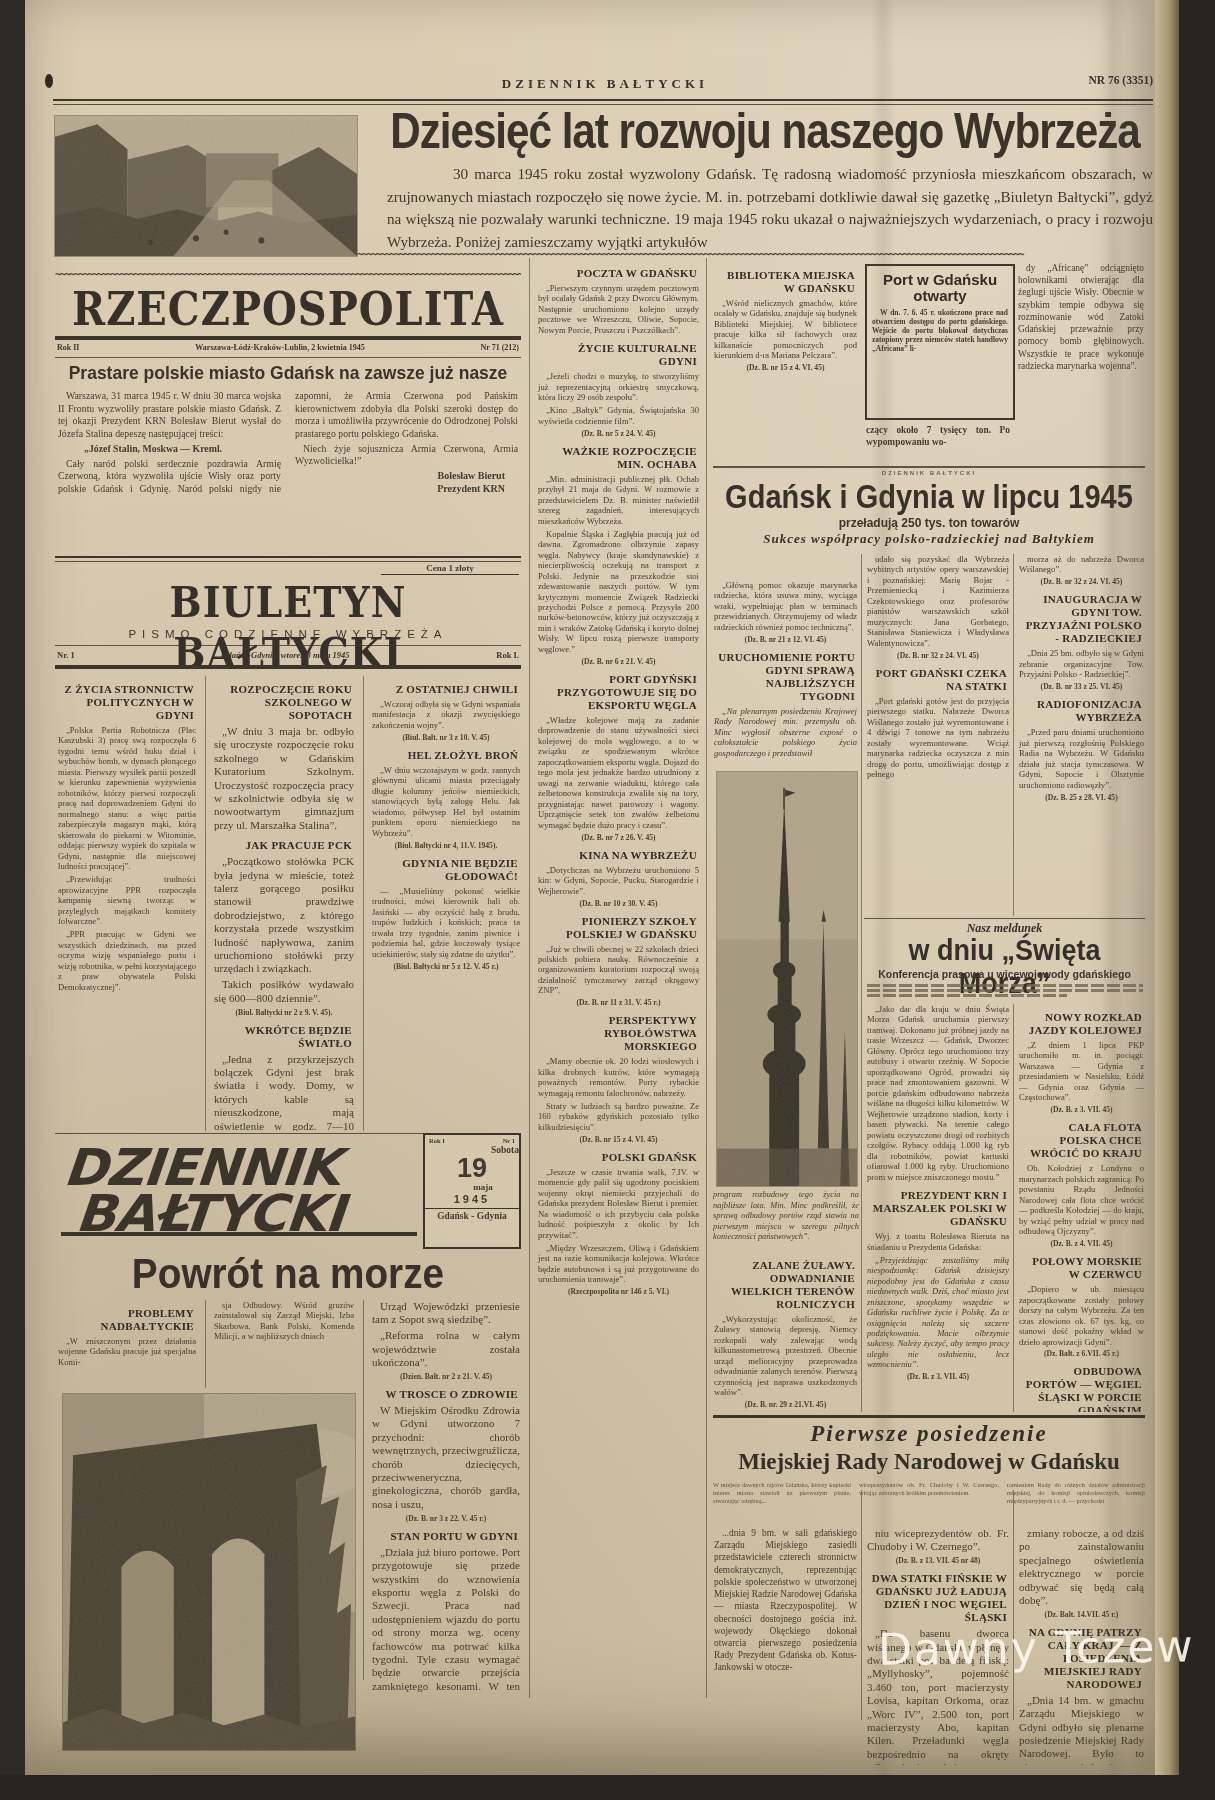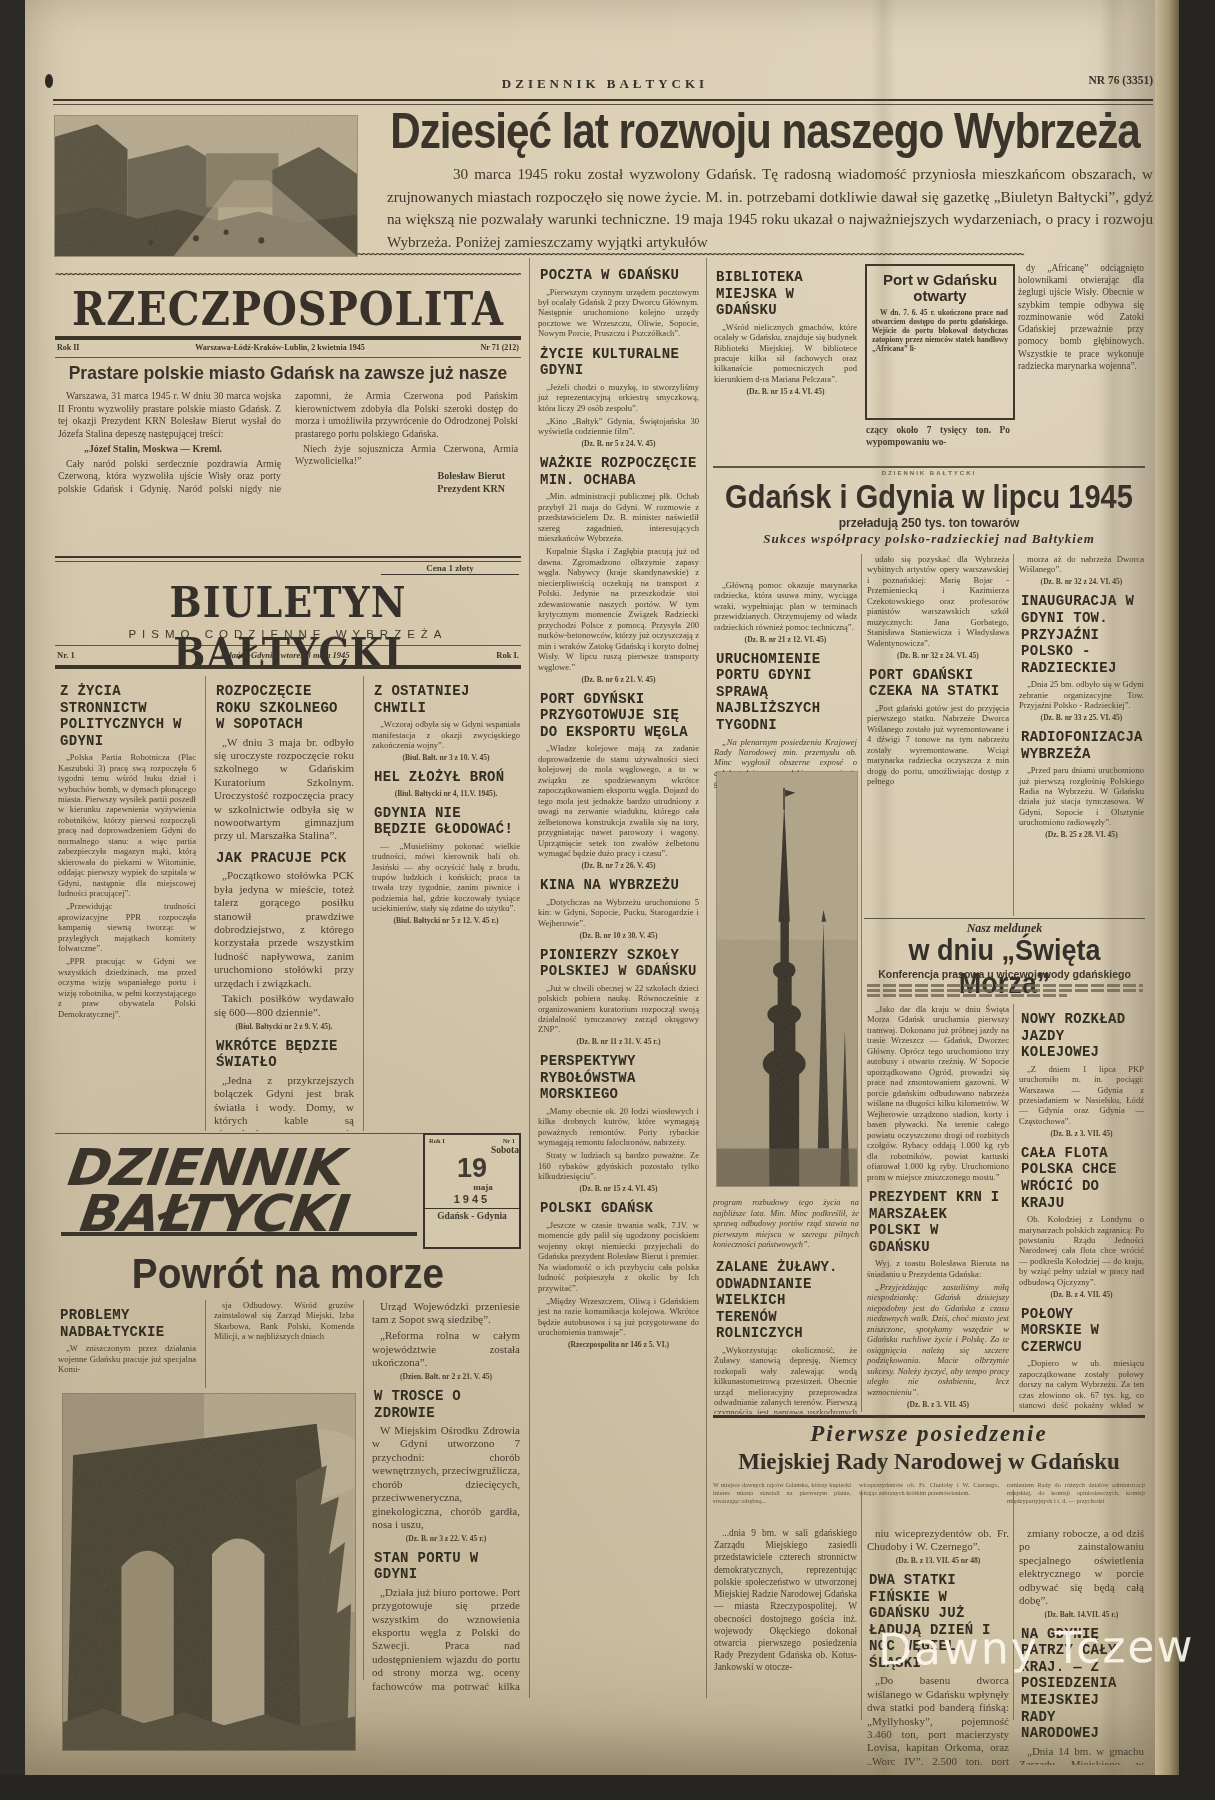--- a/index.html
+++ b/index.html
@@ -18,22 +18,22 @@
     background:linear-gradient(90deg,#c7b999,#a2946f 60%,#6b5f45);}
   .edge-dark{position:absolute;left:1179px;top:0;width:36px;height:1800px;background:#262522;}
   .band-bottom{position:absolute;left:0;top:1775px;width:1215px;height:25px;background:#262522;}
   .blob{position:absolute;background:#2e2a22;border-radius:50%;}
 
   
   .p{font-size:8.6px;line-height:1.22;text-align:justify;margin:0 1px 2.5px;text-indent:8px;color:#433d2f;}
   .p.it{font-style:italic;}
   .sz-sm .p{font-size:11px;}
   .sz-lg .p{font-size:9.4px;line-height:1.3;}
-  .art-head{font-weight:700;font-size:14px;line-height:1.18;text-align:left;
-    margin:7px 3px 3px;letter-spacing:.3px;color:#322d22;font-family:Liberation Mono, monospace;}
+  .art-head{font-weight:700;font-size:11px;line-height:1.18;text-align:right;
+    margin:7px 3px 3px;letter-spacing:.3px;color:#322d22;font-family:Liberation Serif, serif;}
   .src{font-size:7.6px;font-weight:700;text-align:center;margin:2px 0 4px;color:#4a4331;}
   .col{position:absolute;overflow:hidden;}
   .vrule{position:absolute;width:1px;background:rgba(62,55,39,.55);}
   .hrule{position:absolute;height:1px;background:rgba(62,55,39,.8);}
   .hrule.thick{height:4px;background:#3c362a;}
   .rule2{position:absolute;height:3px;border-top:2px solid #3e382c;border-bottom:1px solid #574f3c;}
   .wavy{position:absolute;overflow:hidden;height:9px;line-height:9px;white-space:nowrap;
     font:700 11px "DejaVu Sans Mono",monospace;letter-spacing:-2px;color:#4a4334;}
   .wavy::before{content:"~~~~~~~~~~~~~~~~~~~~~~~~~~~~~~~~~~~~~~~~~~~~~~~~~~~~~~~~~~~~~~~~~~~~~~~~~~~~~~~~~~~~~~~~~~~~~~~~~~~~~~~~~~~~~~~~~~~~~~~~~~~~~~~~~~~~~~~~~~~~~~~~";}
   .wavy-v{position:absolute;width:10px;overflow:hidden;color:#4a4334;
@@ -95,21 +95,21 @@
   
   .gg-logo{position:absolute;top:470px;left:688px;width:432px;text-align:center;
     font:700 6px "Liberation Sans",sans-serif;letter-spacing:2px;color:#56503c;opacity:.85;}
   .gg-title{position:absolute;top:479px;left:688px;width:432px;text-align:center;
     font:700 29px "Liberation Sans",sans-serif;color:#38322a;transform:scaleY(1.12);transform-origin:center top;}
   .gg-sub1{position:absolute;top:516px;left:688px;width:432px;text-align:center;
     font:700 12px "Liberation Sans",sans-serif;color:#3b352b;}
   .gg-sub2{position:absolute;top:531px;left:688px;width:432px;text-align:center;
     font:700 13px "Liberation Serif",serif;font-style:italic;letter-spacing:1px;color:#37312a;}
   .gg-caption{position:absolute;left:688px;top:1190px;width:146px;overflow:hidden;
-    font-style:italic;font-size:8.4px;line-height:1.25;text-align:justify;color:#45402f;margin-top:8px;}
+    font-style:italic;font-size:8.4px;line-height:1.25;text-align:justify;color:#45402f;}
 
   
   .sm-over{position:absolute;top:921px;left:839px;width:281px;text-align:center;
     font:700 12px "Liberation Serif",serif;font-style:italic;color:#35302a;}
   .sm-title{position:absolute;top:934px;left:839px;width:281px;text-align:center;
     font:700 27px "Liberation Sans",sans-serif;color:#35302a;transform:scaleY(1.08);transform-origin:center top;}
   .sm-sub{position:absolute;top:968px;left:839px;width:281px;text-align:center;
     font:700 10.5px "Liberation Sans",sans-serif;color:#3b352b;}
   .smudge{position:absolute;height:3px;background:repeating-linear-gradient(90deg,#6f6751 0 13px,transparent 13px 16px);opacity:.8;}
 
@@ -212,20 +212,21 @@
       <div class="art-head">WKRÓTCE BĘDZIE ŚWIATŁO</div>
       <p class="p">„Jedna z przykrzejszych bolączek Gdyni jest brak światła i wody. Domy, w których kable są nieuszkodzone, mają oświetlenie w godz. 7—10 wieczór. Sytuacja poprawi się za kilka tygodni, kiedy Gdynia czerpać będzie energię elektryczną z elektrowni wodnych w Gdańsku. Wodę otrzyma miasto wcześniej. Już w najbliższych dniach będzie uruchomiona główna stacja wodociągów w Rumii tak że nawet Działki Leśne i Witomino wodę będą miały”.</p>
       <div class="src">(Biul. Bałtycki nr 3 z 10. V. 45).</div>
     </div>
   <div class="vrule" style="left:338px;top:676px;height:455px;"></div>
   <div class="col" style="left:346px;top:676px;width:150px;height:455px;">
       <div class="art-head">Z OSTATNIEJ CHWILI</div>
       <p class="p">„Wczoraj odbyła się w Gdyni wspaniała manifestacja z okazji zwycięskiego zakończenia wojny”.</p>
       <div class="src">(Biul. Bałt. nr 3 z 10. V. 45)</div>
       <div class="art-head">HEL ZŁOŻYŁ BROŃ</div>
+      <p class="p">„W dniu wczorajszym w godz. rannych głównymi ulicami miasta przeciągały długie kolumny jeńców niemieckich, stanowiących byłą załogę Helu. Jak wiadomo, półwysep Hel był ostatnim punktem oporu niemieckiego na Wybrzeżu”.</p>
       <div class="src">(Biul. Bałtycki nr 4, 11.V. 1945).</div>
       <div class="art-head">GDYNIA NIE BĘDZIE GŁODOWAĆ!</div>
       <p class="p">— „Musieliśmy pokonać wielkie trudności, mówi kierownik hali ob. Jasiński — aby oczyścić halę z brudu, trupów ludzkich i końskich; praca ta trwała trzy tygodnie, zanim piwnice i podziemia hal, gdzie koczowały tysiące uciekinierów, stały się zdatne do użytku”.</p>
       <div class="src">(Biul. Bałtycki nr 5 z 12. V. 45 r.)</div>
     </div>
   <div class="hrule" style="top:1133px;left:30px;width:466px;"></div>
 
   <div class="db-line" style="left:48px;top:1138px;">DZIENNIK</div>
   <div class="db-line" style="left:60px;top:1184px;">BAŁTYCKI</div>
   <div class="hrule thick" style="top:1232px;left:36px;width:356px;"></div>

